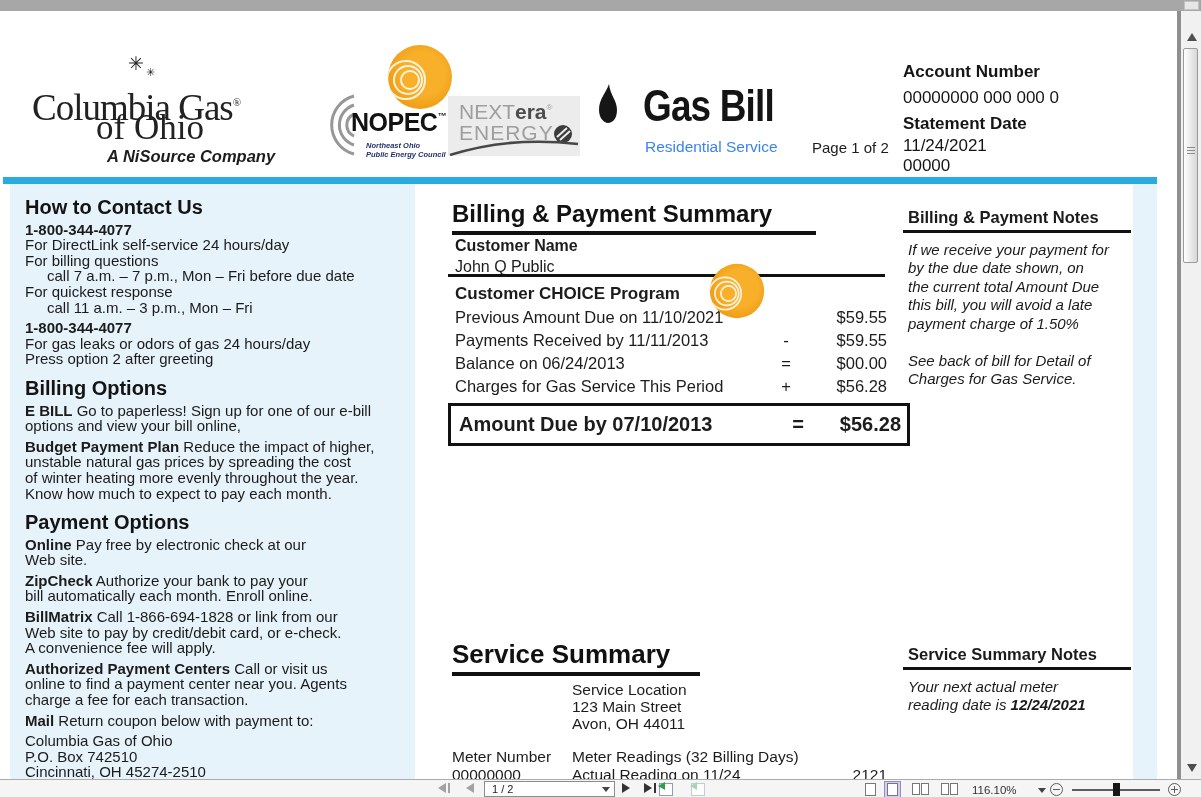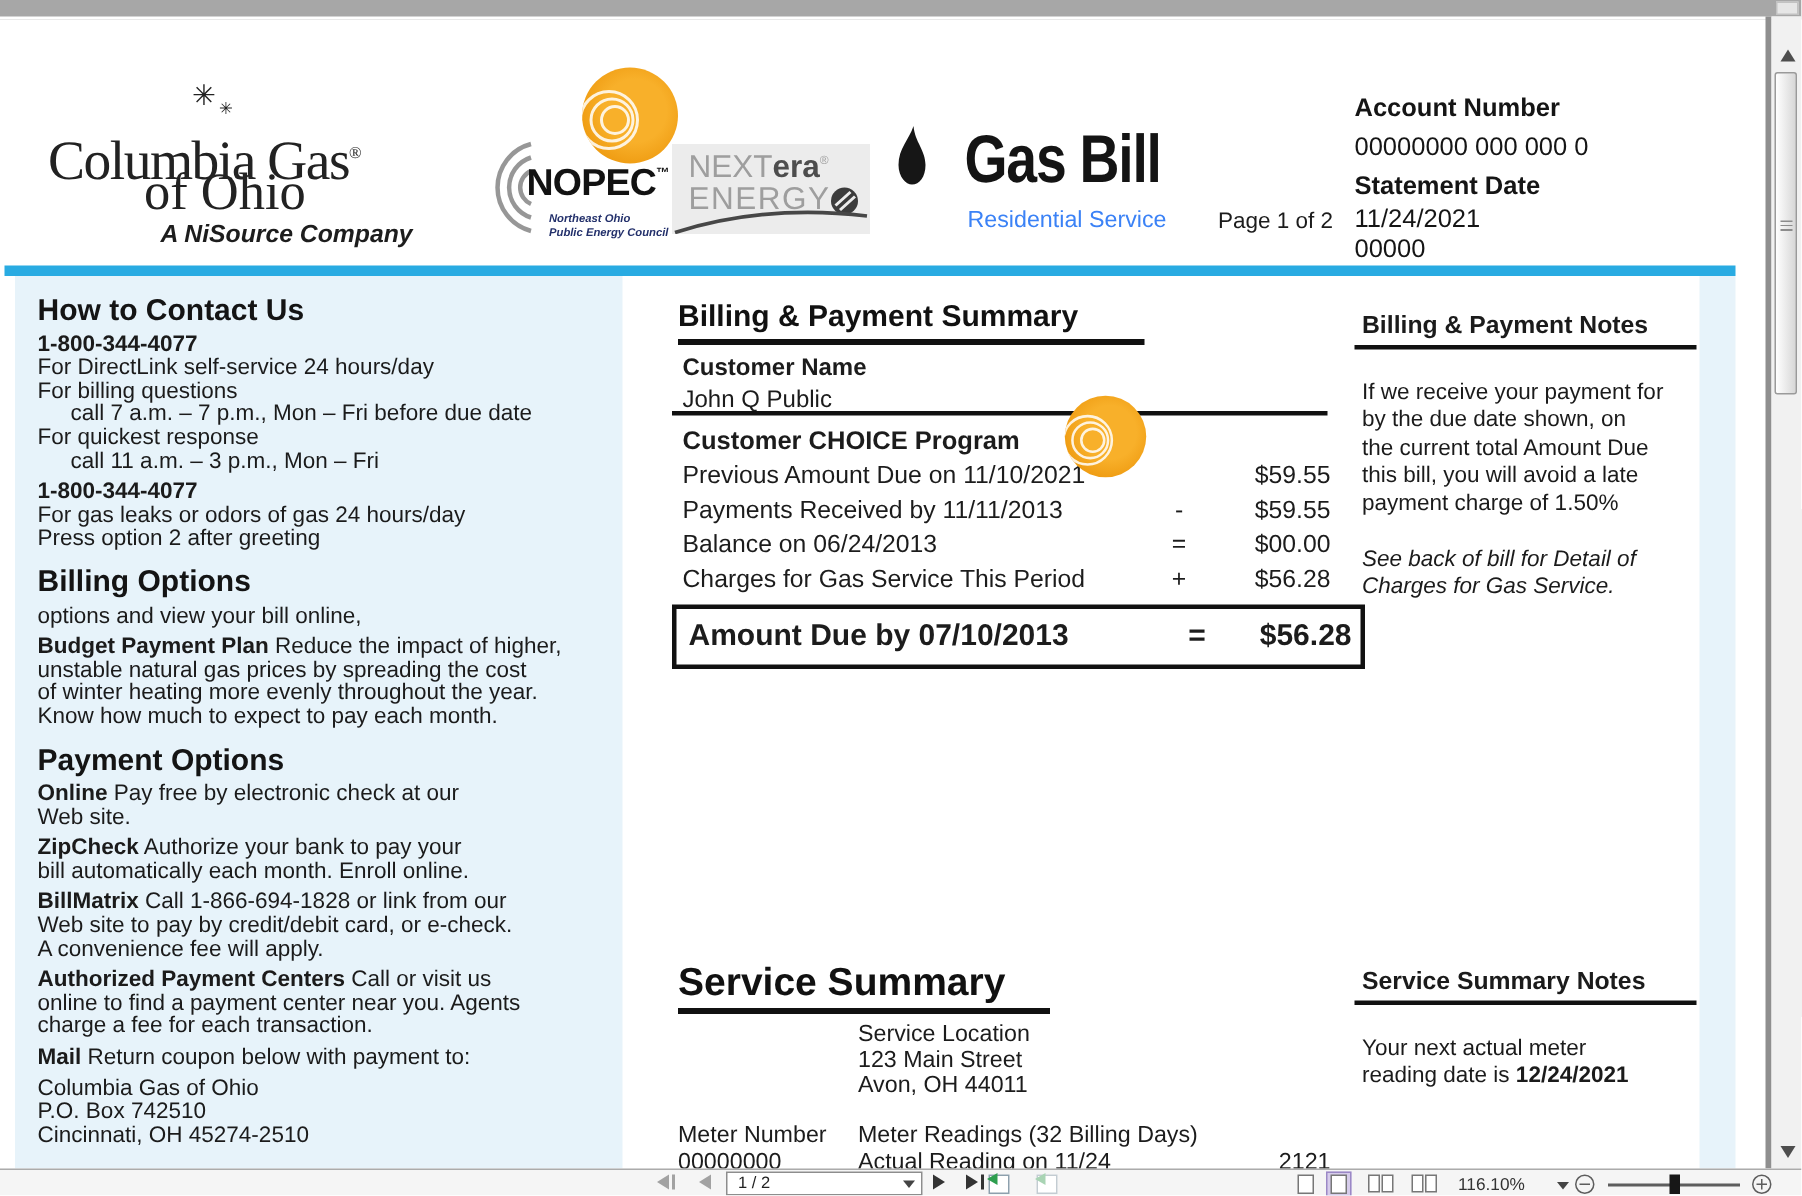--- a/index.html
+++ b/index.html
@@ -47,40 +47,40 @@
   .page-label{left:812px;top:139px;font-size:15px;color:#1c1c1c;}
   .acct{left:903px;font-size:17px;color:#151515;white-space:nowrap;}
   .bold{font-weight:bold;}
   
   .leftcol{left:25px;top:200px;width:392px;font-size:15px;line-height:15.6px;color:#1b1b1b;}
   .leftcol h2{font-size:20px;margin:0 0 6px 0;color:#141414;}
   .leftcol .sec{margin-top:14px;}
   .indent{padding-left:22px;}
   .pgap{margin-top:5px;}
   
-  .bs-heading{left:452px;top:200px;font-size:20px;font-weight:bold;color:#111;
+  .bs-heading{left:452px;top:200px;font-size:24px;font-weight:bold;color:#111;
     border-bottom:4px solid #111;padding:0 44px 3px 0;}
   .cust-label{left:455px;top:237px;font-size:16px;font-weight:bold;}
   .cust-name{left:455px;top:258px;font-size:16px;}
   .cust-rule{left:448px;top:274px;width:437px;height:3px;background:#111;}
   .choice-heading{left:455px;top:284px;font-size:17px;font-weight:bold;}
   .rows{left:455px;top:306px;width:432px;font-size:16.5px;}
   .row{display:flex;align-items:center;height:23px;}
   .row .lbl{flex:1;}
   .row .op{width:30px;text-align:center;}
   .row .amt{width:86px;text-align:right;}
   .due-box{left:448px;top:403px;width:442px;height:37px;border:3px solid #111;
     display:flex;align-items:center;padding:0 6px 0 8px;font-size:20px;font-weight:bold;}
   .due-box .lbl{flex:1;}
   .due-box .op{width:34px;text-align:center;}
   .due-box .amt{width:86px;text-align:right;}
   
   .notes{left:903px;width:228px;font-size:15px;color:#1b1b1b;}
   .notes .nh{font-size:16.5px;font-weight:bold;border-bottom:3px solid #111;padding:0 0 3px 5px;}
-  .notes .body{line-height:18.4px;margin:20px 0 0 5px;}
+  .notes .body{font-style:italic;line-height:18.4px;margin:8px 0 0 5px;}
   .notes .body2{font-style:italic;line-height:18.4px;margin:19px 0 0 5px;}
   
   .ss-heading{left:452px;top:639px;font-size:26px;font-weight:bold;color:#111;
     border-bottom:4px solid #111;padding:0 30px 2px 0;}
   .ss-loc{left:572px;top:681px;font-size:15.5px;line-height:17px;}
   .ss-meterlbl{left:452px;top:748px;font-size:15.5px;}
   .ss-meterval{left:452px;top:766px;font-size:15.5px;}
   .ss-readlbl{left:572px;top:748px;font-size:15.5px;}
   .ss-readrow{left:572px;top:766px;width:315px;display:flex;font-size:15.5px;}
   .ss-readrow .lbl{flex:1;}
@@ -194,20 +194,21 @@
   <div>For DirectLink self-service 24 hours/day</div>
   <div>For billing questions</div>
   <div class="indent">call 7 a.m. – 7 p.m., Mon – Fri before due date</div>
   <div>For quickest response</div>
   <div class="indent">call 11 a.m. – 3 p.m., Mon – Fri</div>
   <div class="bold pgap">1-800-344-4077</div>
   <div>For gas leaks or odors of gas 24 hours/day</div>
   <div>Press option 2 after greeting</div>
 
   <h2 class="sec">Billing Options</h2>
+  <div><span class="bold">E BILL</span><span> Go to paperless! Sign up for one of our e-bill</span></div>
   <div>options and view your bill online,</div>
   <div class="pgap"><span class="bold">Budget Payment Plan</span><span> Reduce the impact of higher,</span></div>
   <div>unstable natural gas prices by spreading the cost</div>
   <div>of winter heating more evenly throughout the year.</div>
   <div>Know how much to expect to pay each month.</div>
 
   <h2 class="sec">Payment Options</h2>
   <div><span class="bold">Online</span><span> Pay free by electronic check at our</span></div>
   <div>Web site.</div>
   <div class="pgap"><span class="bold">ZipCheck</span><span> Authorize your bank to pay your</span></div>

